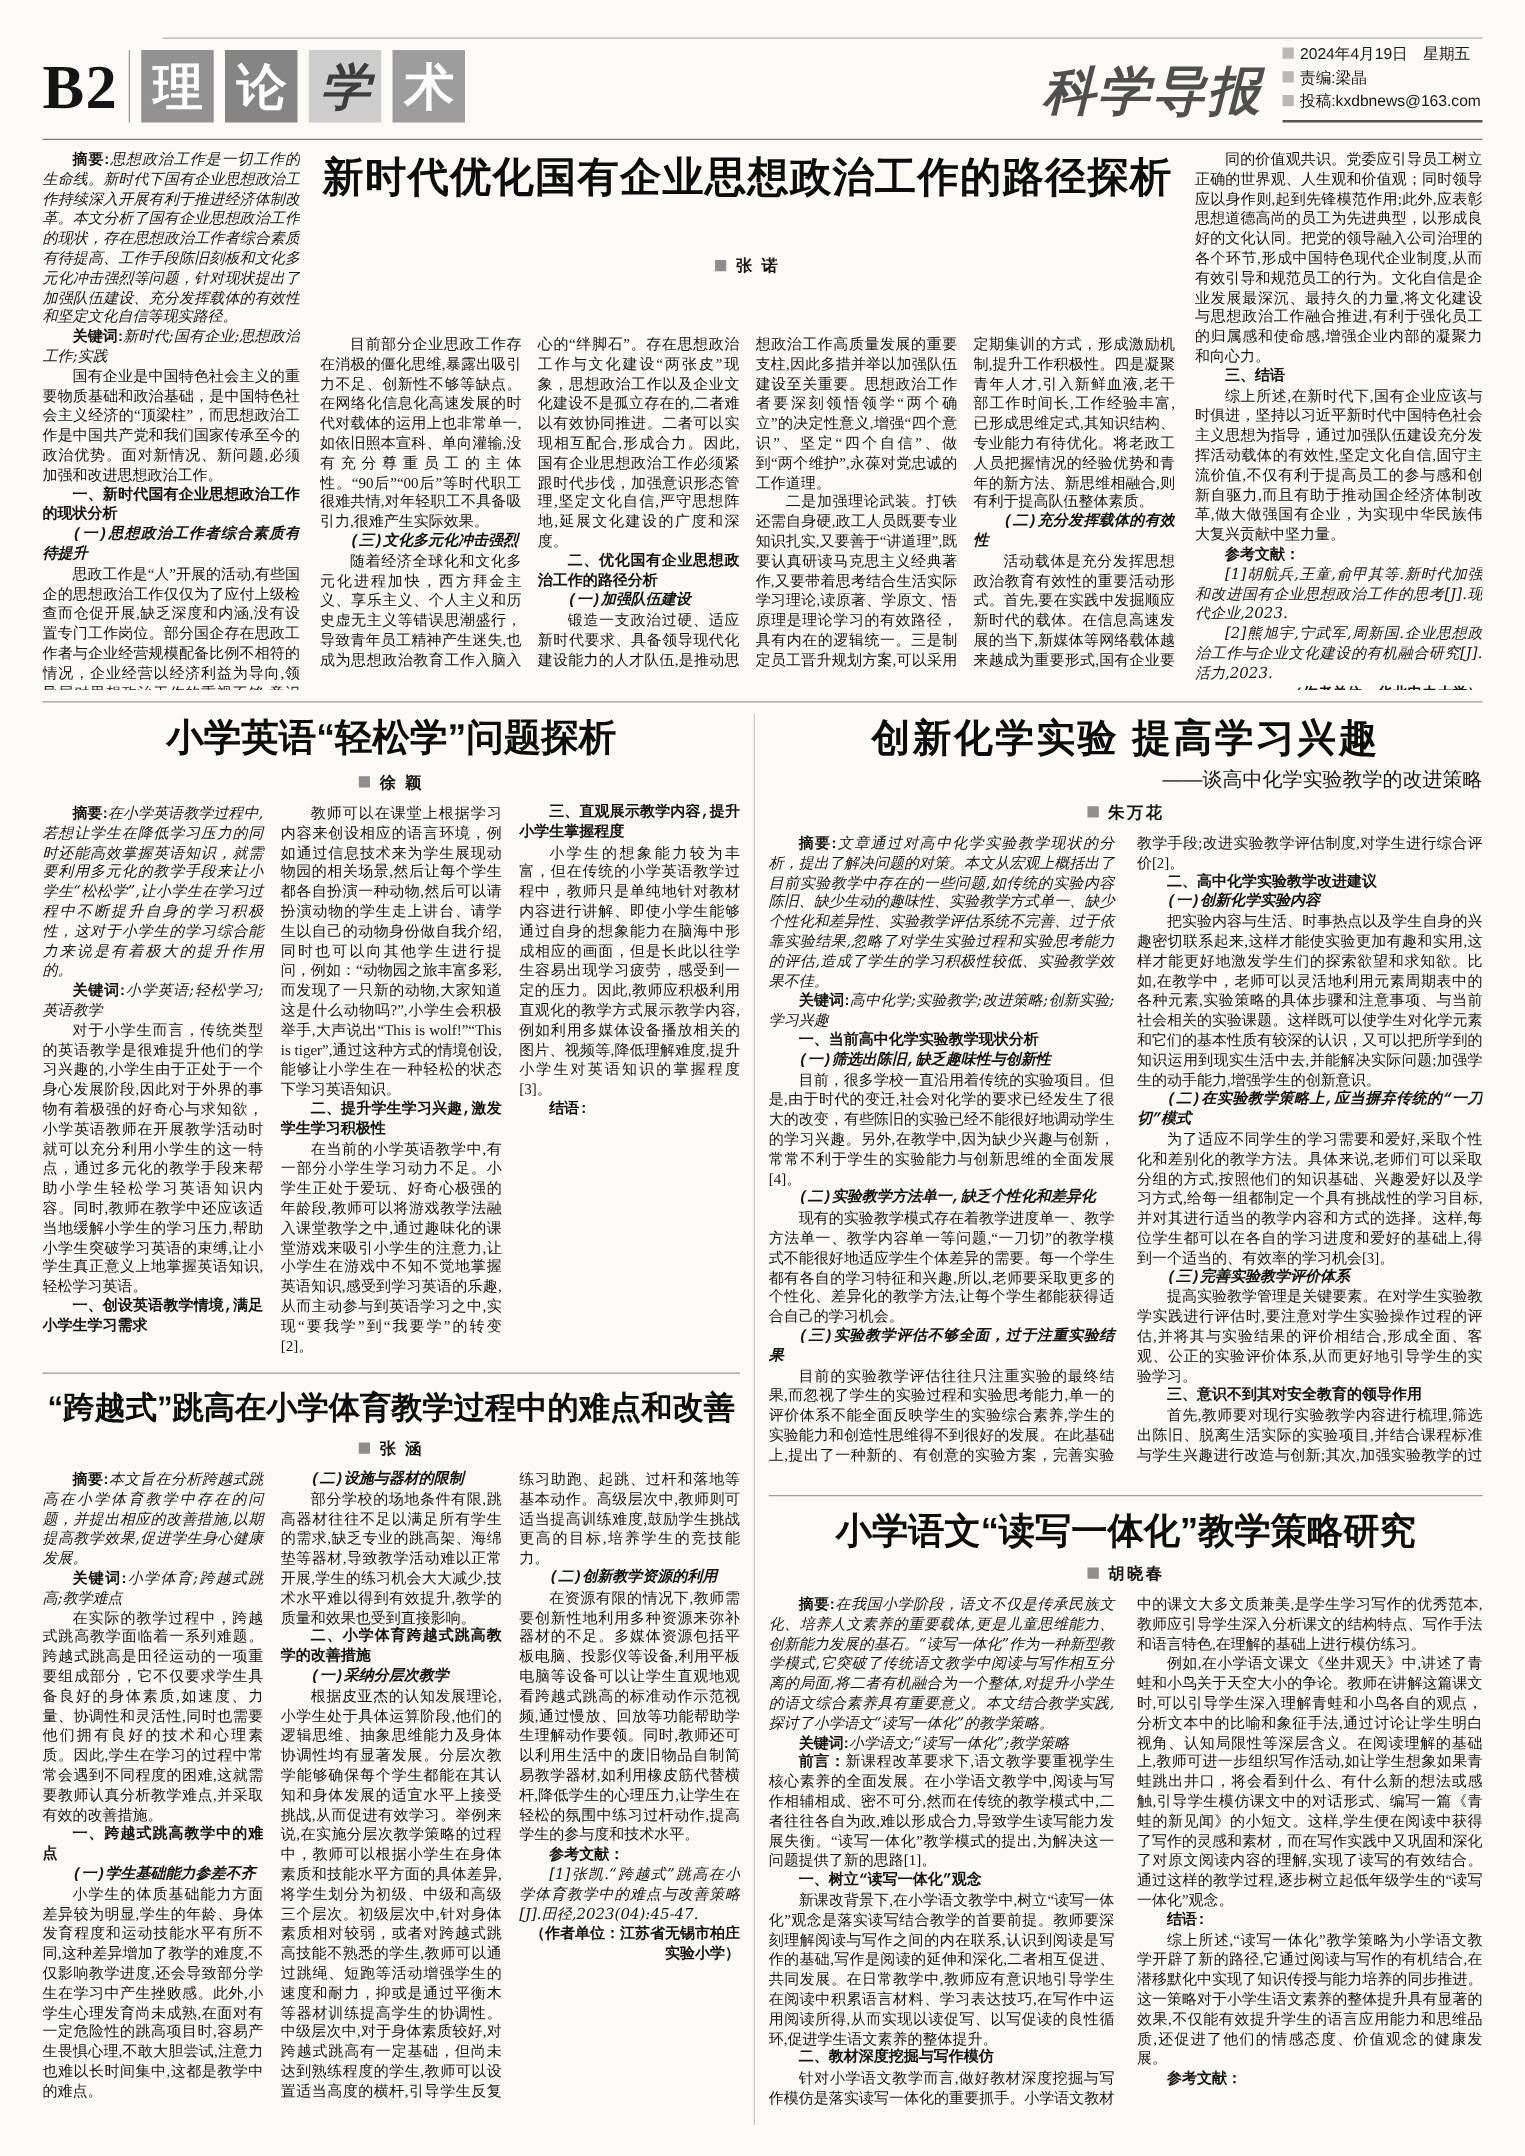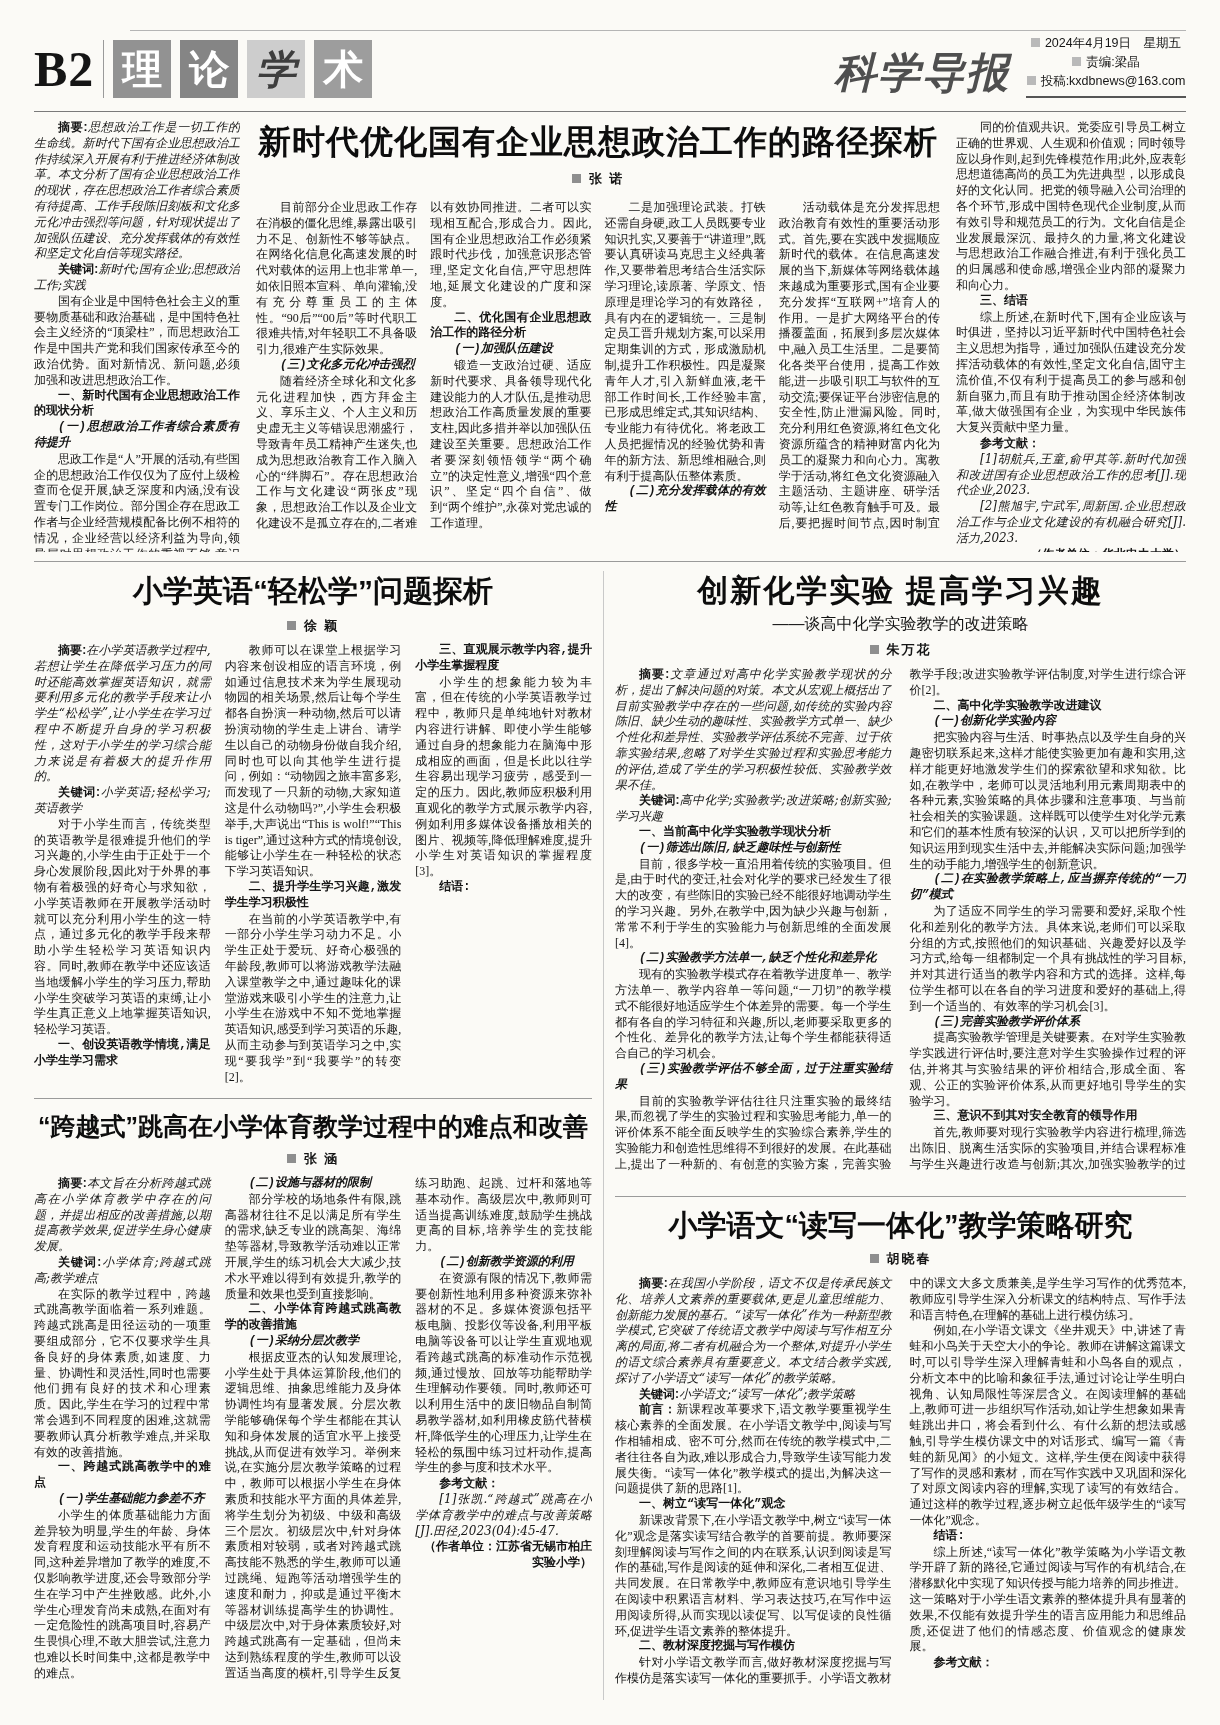--- a/index.html
+++ b/index.html
@@ -20,44 +20,44 @@
   .vline { width:1px; height:58px; background:#9a9a9a; }
   .sec-box { width:58px; height:58px; display:flex; align-items:center; justify-content:center;
              font-size:40px; font-weight:700; color:#fff; font-family:"Liberation Sans", sans-serif; }
   .sb1 { background:#929292; } .sb2 { background:#858585; }
   .sb3 { background:#cdcdcd; color:#3d3d3d; font-family:"DejaVu Serif", serif; font-style:italic; }
   .sb4 { background:#9d9d9d; }
   .hdr-right { position:absolute; right:0; top:8px; display:flex; align-items:flex-start; gap:16px; }
   .masthead { font-family:"DejaVu Serif", serif; font-style:italic; font-weight:700;
               font-size:42px; color:#4f4f4f; line-height:58px; margin-top:10px; letter-spacing:2px; }
   .infobox { width:160px; border-bottom:2px solid #555; padding-bottom:5px;
-             font-size:12.5px; line-height:19px; font-family:"Liberation Sans", sans-serif;text-align:center; }
+             font-size:12.5px; line-height:19px; font-family:"Liberation Sans", sans-serif; }
   .isq { display:inline-block; width:9px; height:9px; background:#b9b9b9; margin-right:5px; }
 
   
   .hrule { height:1px; background:#9a9a9a; margin:9px 0; }
   .vrule { width:1px; background:#c9c9c9; margin:0 11px; }
   h1 { margin:0; text-align:center; font-family:"Liberation Sans", sans-serif; color:#0d0d0d; font-weight:700; }
-  .sub { text-align:center; font-size:16px; margin:3px 0 0; font-family:"Liberation Sans", sans-serif; }
+  .sub { text-align:right; font-size:16px; margin:3px 0 0; font-family:"Liberation Sans", sans-serif; }
   .byline { text-align:center; font-size:13px; margin:6px 0 8px; font-weight:600; letter-spacing:2px; }
   .bsq { display:inline-block; width:9px; height:9px; background:#8e8e8e; margin-right:8px; }
 
   .art-body { font-size:12px; line-height:15.8px; }
   .blk { margin:0; text-align:justify; text-indent:2em; }
   .b-h2 { font-family:Liberation Mono, monospace; font-weight:700; }
   .b-h3 { font-family:Liberation Mono, monospace; font-style:italic; font-weight:700; }
   .b-abstract, .b-kw, .b-ref, .b-author-unit { font-family:"DejaVu Serif", serif; font-style:italic; }
   .b-abstract b, .b-kw b, .blk b { font-family:"Liberation Sans", sans-serif; font-style:normal; font-weight:700; }
   .b-refs-title { font-family:"Liberation Sans", sans-serif; font-weight:700; }
   .b-author-unit { font-weight:700; text-align:right; text-indent:0; font-style:normal; font-family:"Liberation Sans", sans-serif; }
 
   
   .art-politics { display:flex; gap:16px; height:432px; overflow:hidden; }
   .ap-left  { width:206px; flex:none; height:100%; overflow:hidden; }
-  .ap-mid   { flex:1; min-width:0; display:flex; flex-direction:column; }
+  .ap-mid   { flex:1; min-width:0; display:flex; flex-direction:column;gap:34px; }
   .art-politics h1 { font-size:33px; line-height:44px; letter-spacing:1px; }
   .ap-mid-body { margin-top:4px; height:342px; overflow:hidden;
                  column-count:4; column-gap:13px; column-fill:auto; }
   .ap-right { width:230px; flex:none; height:100%; overflow:hidden; }
 
   
   .lower { display:flex; }
   .lower-left  { width:558px; flex:none; }
   .lower-right { flex:1; min-width:0; }
 

